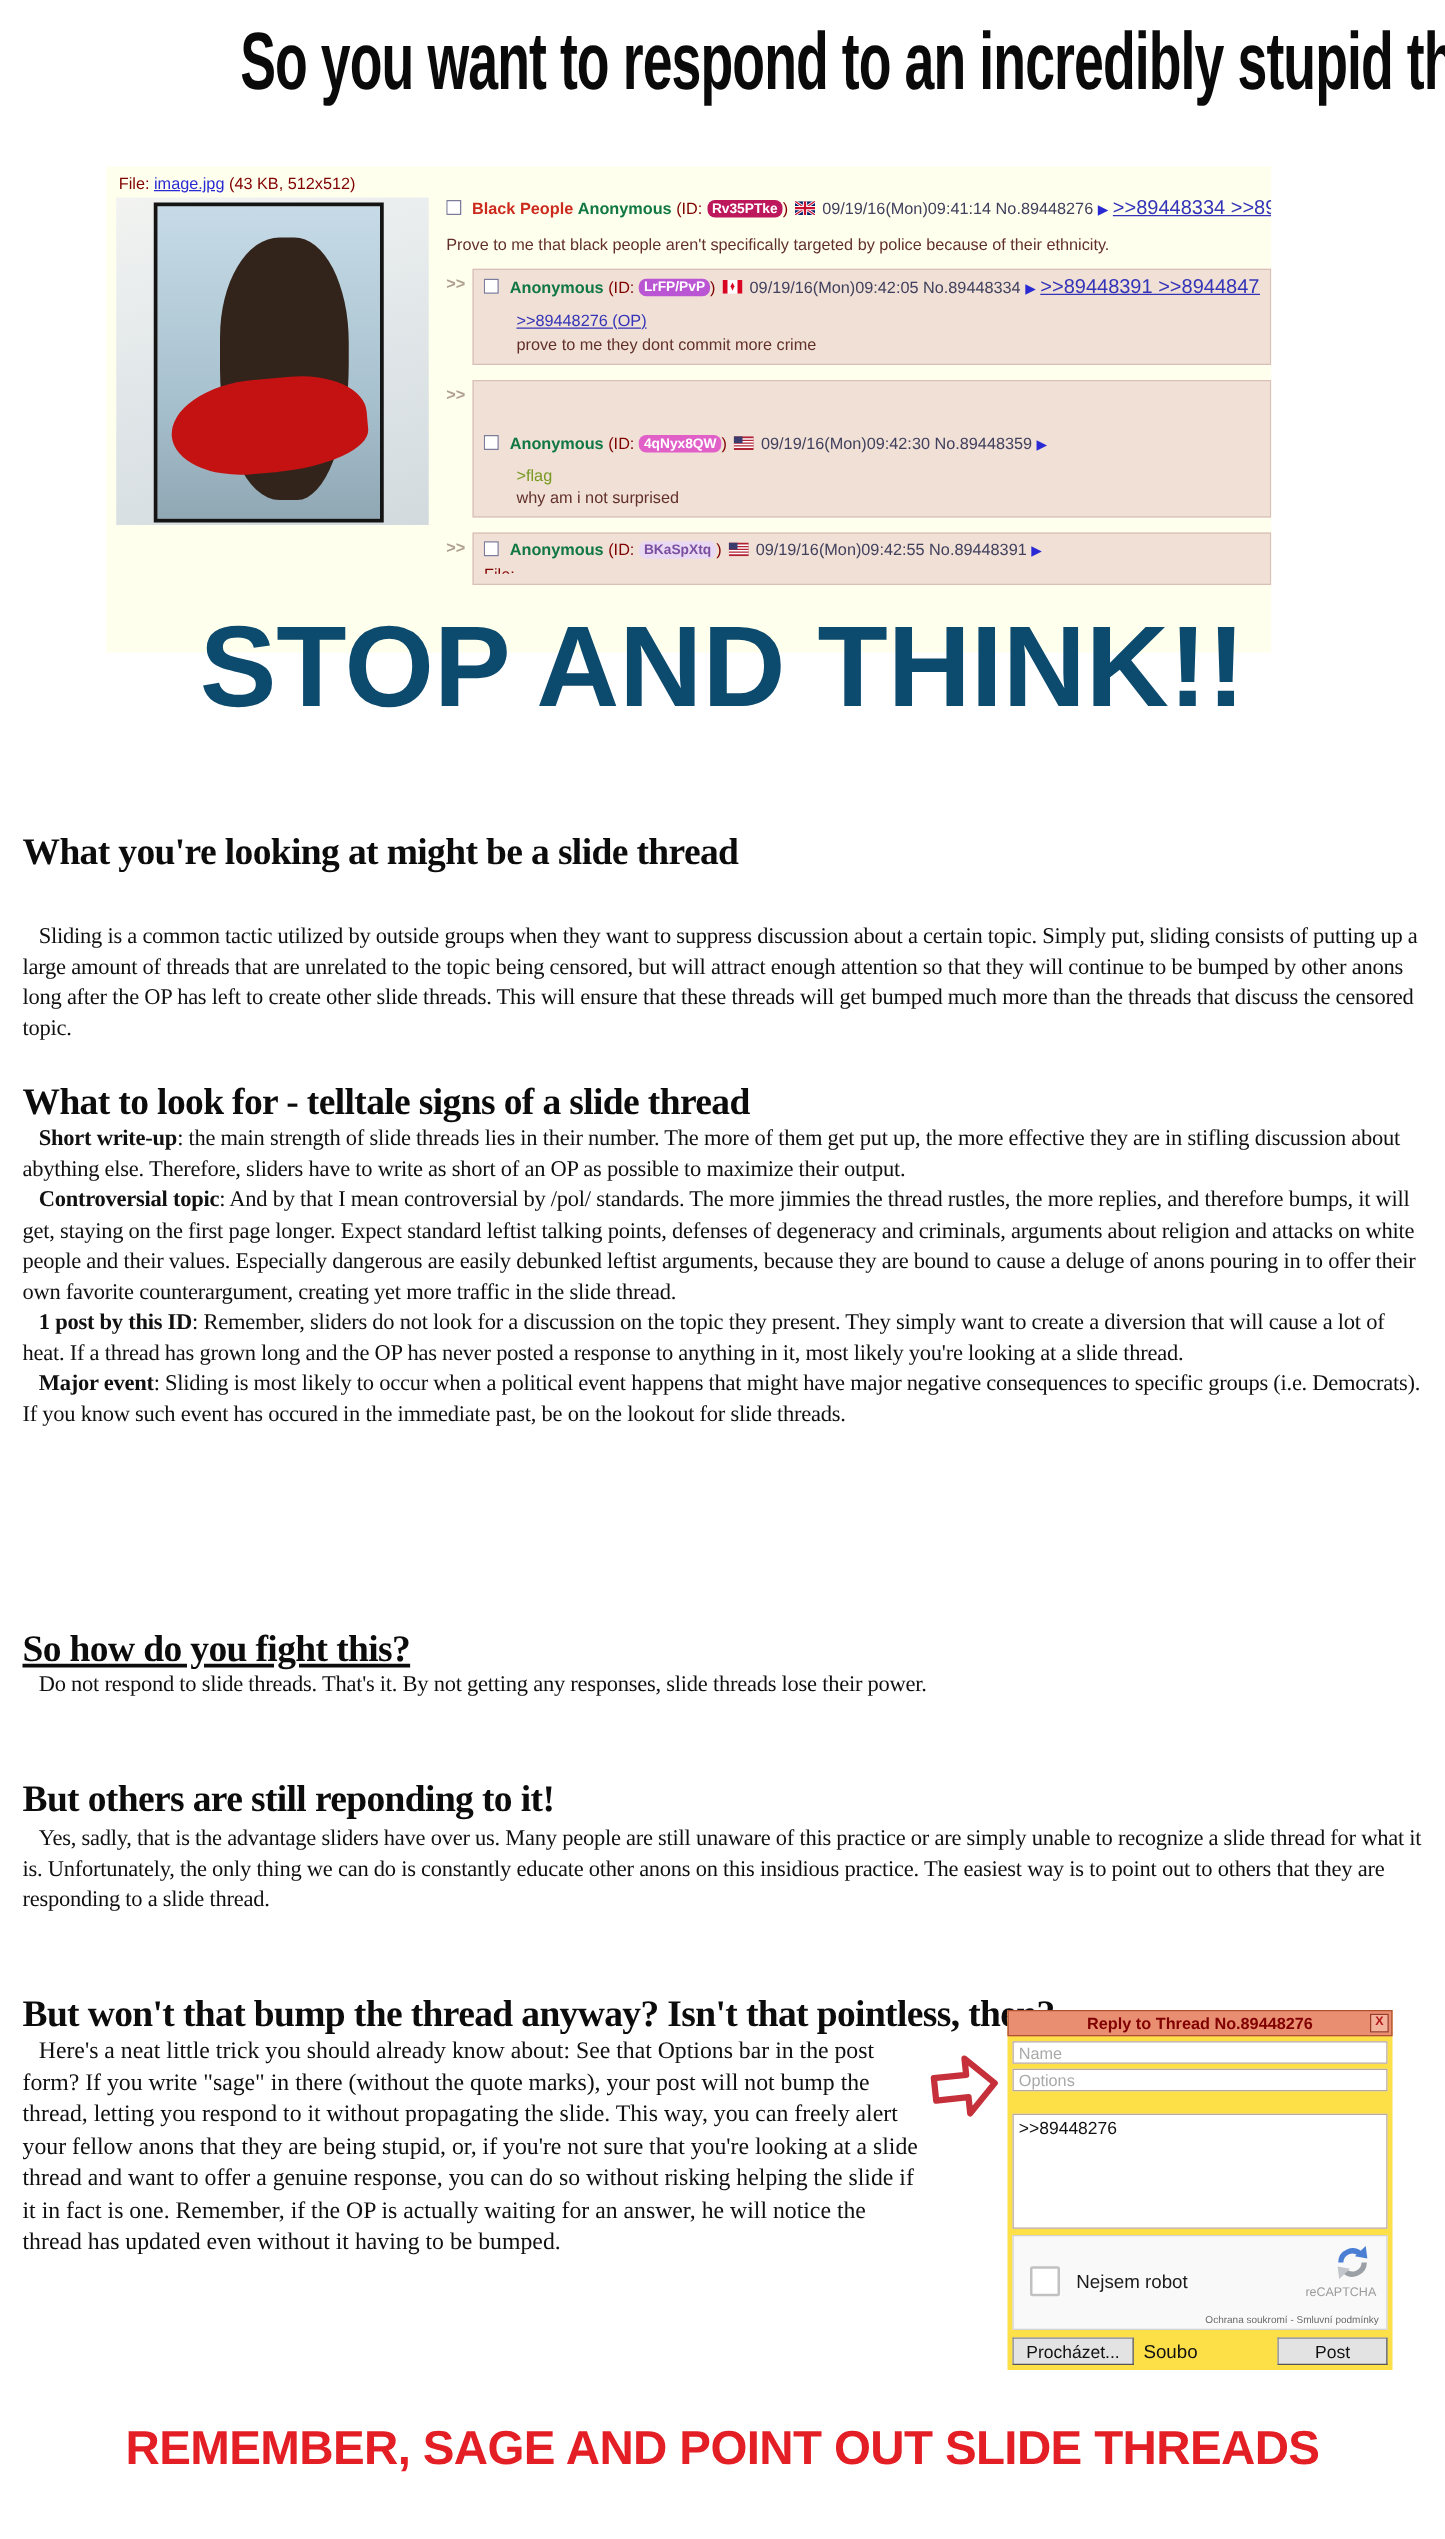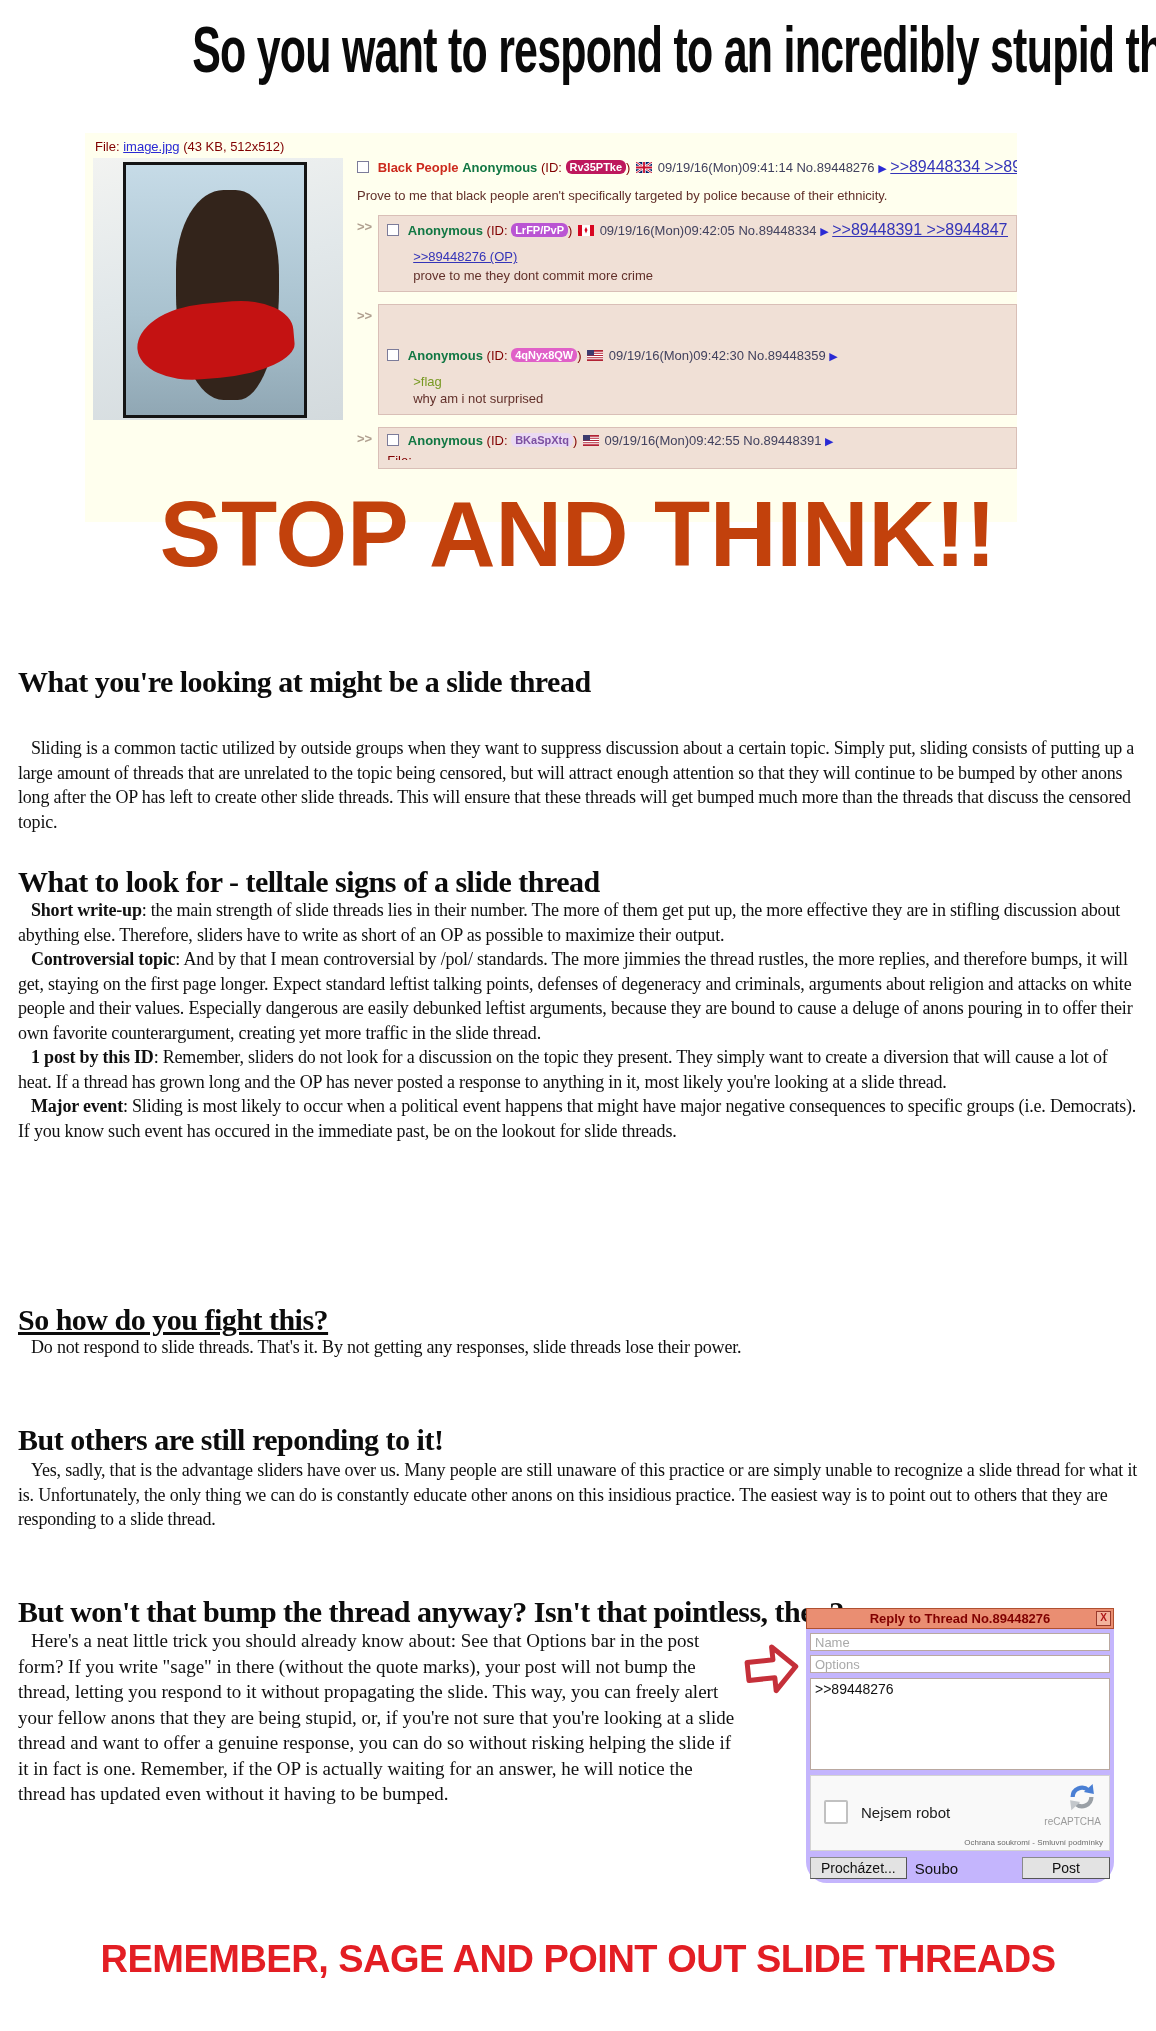--- a/index.html
+++ b/index.html
@@ -46,48 +46,48 @@
   .reply-row{display:flex;margin-top:12px;}
   .gtgt{color:#b0a090;margin:4px 6px 0 0;font-weight:bold;}
   .reply-box{flex:1;background:#f0e0d6;border:1px solid #d9bfb7;padding:5px 8px 8px 8px;min-width:0;}
   .quote-link{display:inline-block;margin:10px 0 2px 26px;color:#3434b8;text-decoration:underline;}
   .reply-text{margin:2px 0 0 26px;color:#62302a;}
   .greentext{margin:10px 0 0 26px;color:#789922;}
   .clipped-file{height:7px;overflow:hidden;color:#800000;margin-top:4px;}
 
   
   .stop-heading{position:absolute;top:488px;left:0;width:100%;text-align:center;
-    color:#c2410c;font-weight:bold;font-size:92px;letter-spacing:0px;line-height:1.0;
+    color:#0c4a6e;font-weight:bold;font-size:92px;letter-spacing:0px;line-height:1.0;
     font-family:"Liberation Sans",sans-serif;}
 
   
   .sec-h{position:absolute;left:18px;font-family:"Liberation Serif",serif;font-weight:bold;
     font-size:30px;color:#0c0c0c;letter-spacing:-0.5px;white-space:nowrap;}
   .sec-p{position:absolute;left:18px;right:16px;font-family:"Liberation Serif",serif;
     font-size:18px;line-height:24.5px;color:#101010;letter-spacing:-0.2px;}
   .sec-p p{margin:0;text-indent:13px;}
   .sec-p b{letter-spacing:-0.2px;}
 
   
   .p-last{position:absolute;left:18px;top:1628px;width:724px;font-family:"Liberation Serif",serif;
     font-size:19px;line-height:25.5px;color:#101010;}
   .p-last p{margin:0;text-indent:13px;}
   .pointer-arrow{position:absolute;left:744px;top:1640px;}
 
-  .qr-form{position:absolute;left:806px;top:1608px;width:308px;background:#c4b5fd;
-    padding:0 0 4px 0;font-size:13px;box-sizing:border-box;border-radius:21px;}
+  .qr-form{position:absolute;left:806px;top:1608px;width:308px;background:#fde047;
+    padding:0 0 4px 0;font-size:13px;box-sizing:border-box;}
   .qr-header{position:relative;background:#ea8e72;border:1px solid #b05030;height:17px;
     text-align:center;color:#800000;font-weight:bold;padding-top:2px;}
   .qr-close{position:absolute;right:2px;top:2px;width:13px;height:13px;background:#f3b29c;
     border:1px solid #993a2b;color:#b01818;font-size:10px;font-weight:bold;line-height:12px;text-align:center;}
   .qr-input{display:block;width:300px;margin:4px auto 0 auto;height:18px;border:1px solid #b9a8a0;
     background:#fff;font-size:13px;color:#333;padding:1px 4px;box-sizing:border-box;
     font-family:"Liberation Sans",sans-serif;}
   .qr-input::placeholder{color:#a9a9a9;}
-  .qr-textarea{display:block;width:300px;height:92px;margin:5px auto 0 auto;border:1px solid #b9a8a0;
+  .qr-textarea{display:block;width:300px;height:92px;margin:18px auto 0 auto;border:1px solid #b9a8a0;
     background:#fff;font-size:14px;color:#111;padding:2px 4px;box-sizing:border-box;resize:none;
     font-family:"Liberation Sans",sans-serif;}
   .captcha{position:relative;width:300px;height:76px;margin:5px auto 0 auto;background:#f9f9f9;
     border:1px solid #d3d3d3;box-sizing:border-box;}
   .captcha-chk{position:absolute;left:13px;top:24px;width:24px;height:24px;background:#fff;
     border:2px solid #c1c1c1;border-radius:2px;box-sizing:border-box;}
   .captcha-label{position:absolute;left:50px;top:28px;font-size:15px;color:#1b1b1b;}
   .captcha-logo{position:absolute;right:12px;top:6px;}
   .captcha-brand{position:absolute;right:8px;top:40px;font-size:10px;color:#9b9b9b;}
   .captcha-terms{position:absolute;right:6px;bottom:3px;font-size:8px;color:#6a6a6a;}

